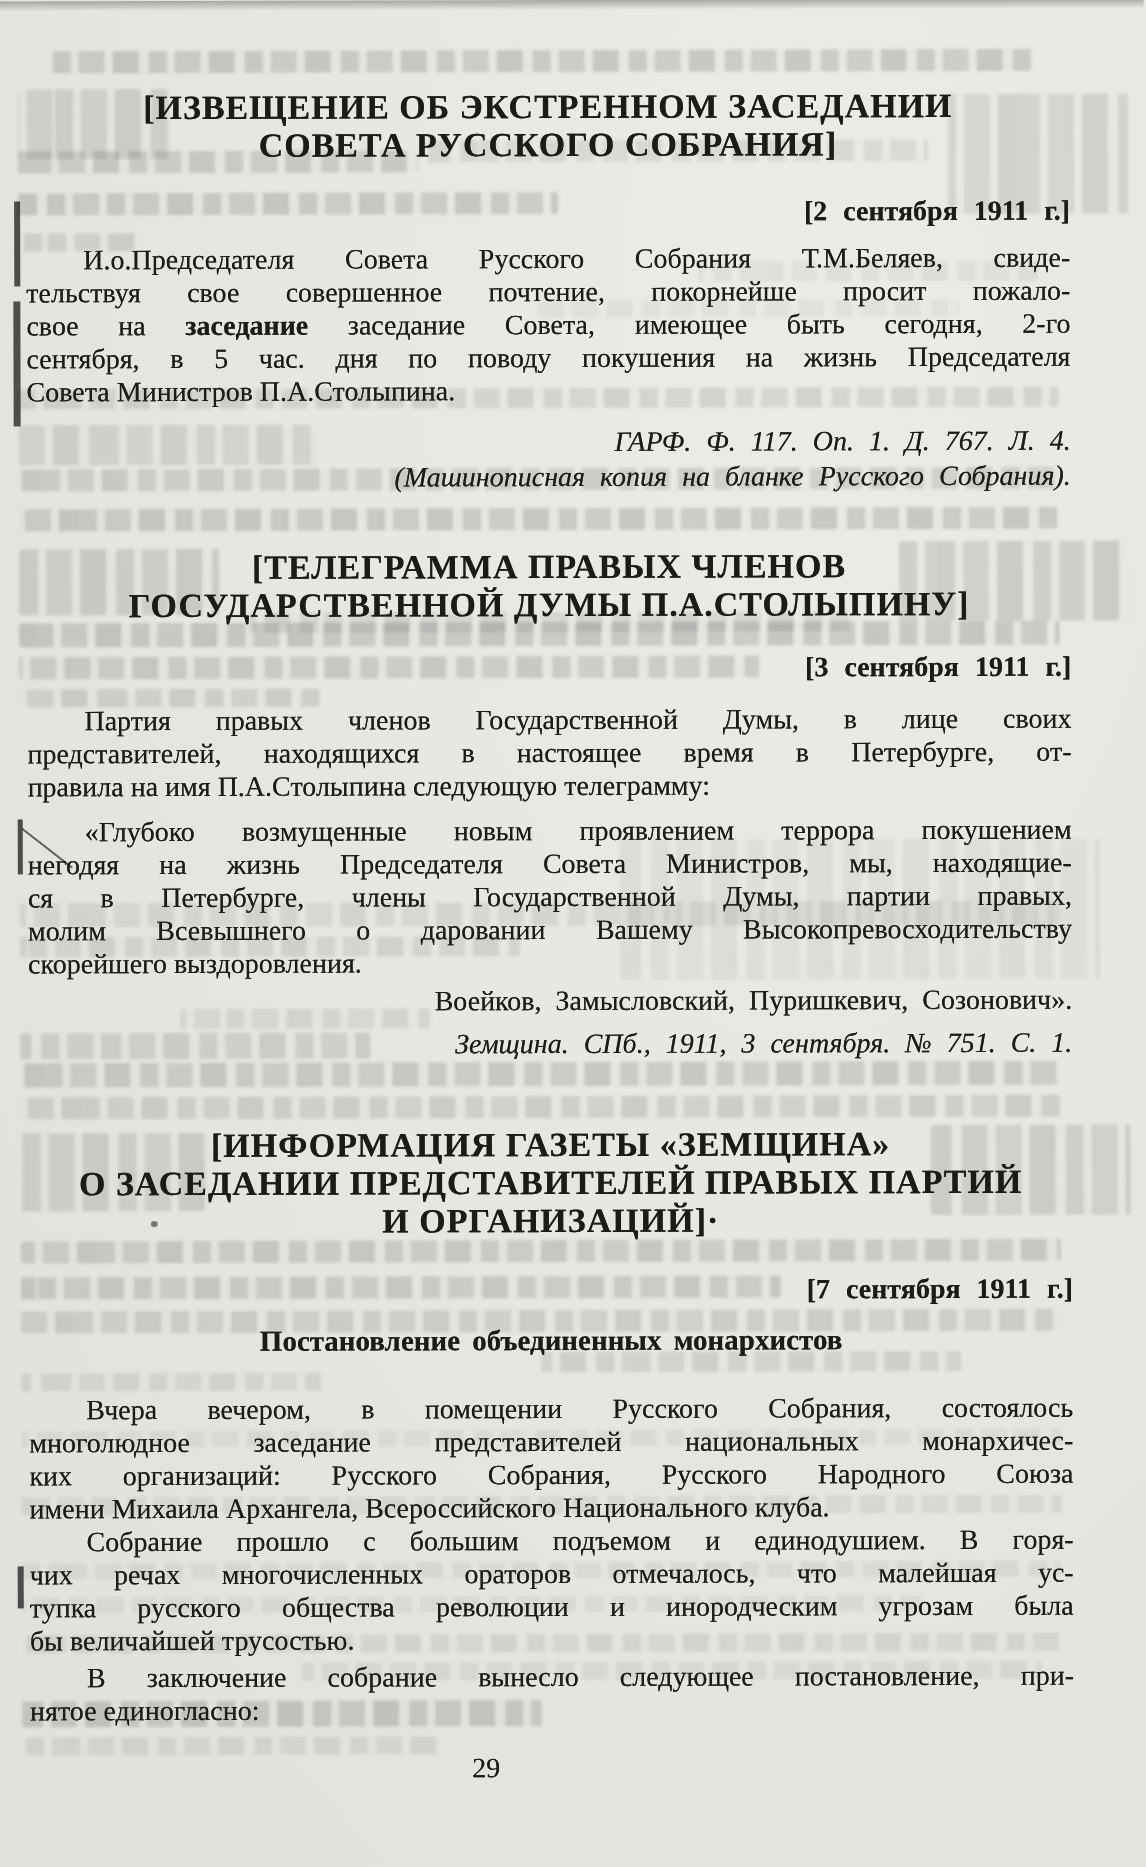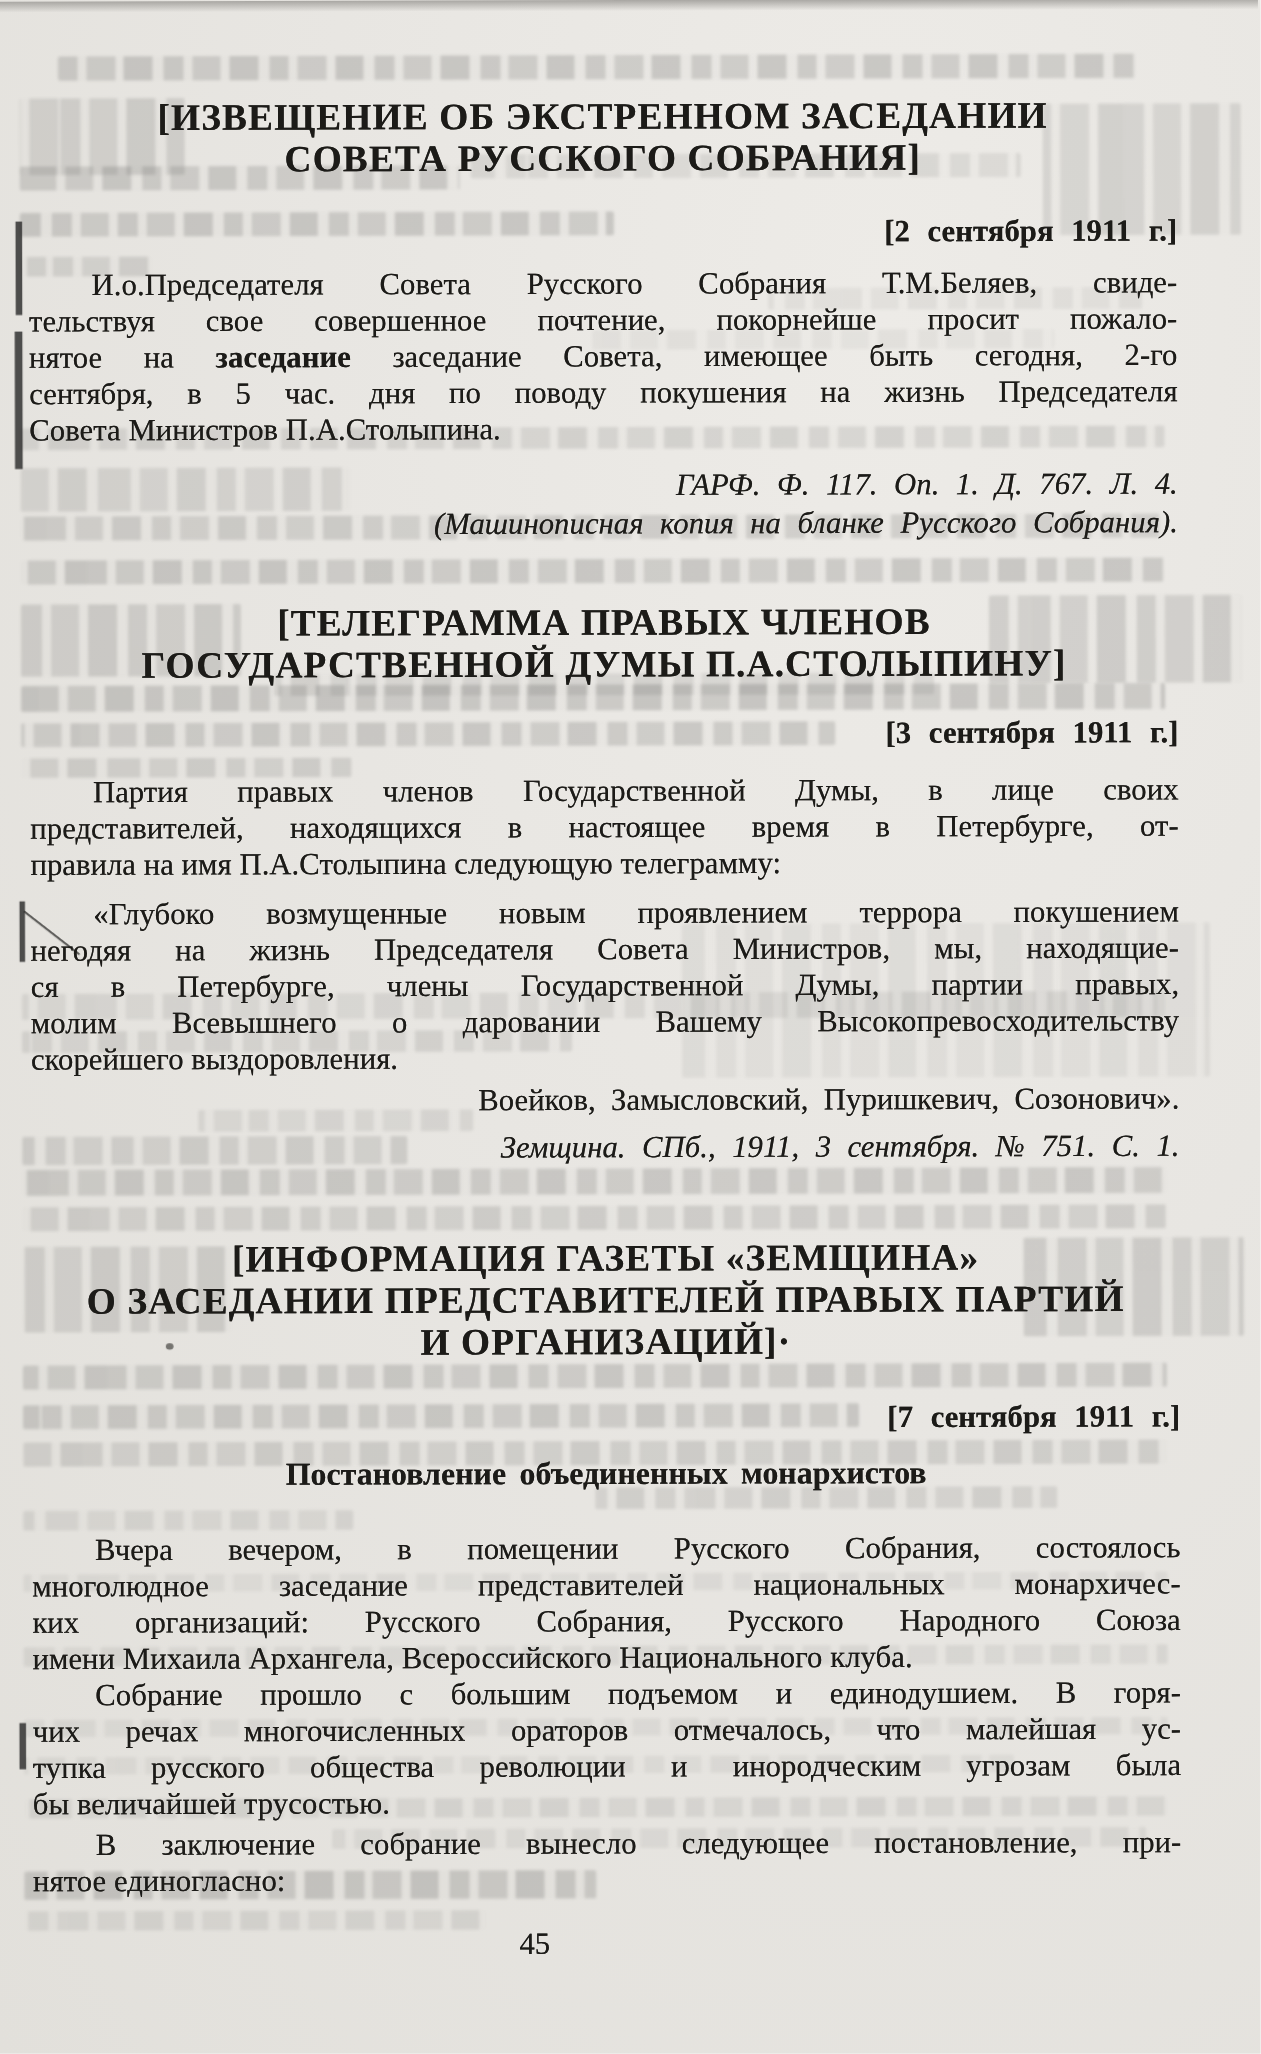--- a/index.html
+++ b/index.html
@@ -99,21 +99,21 @@
   <div class="stray-dot"></div>
 
   <div class="block center" style="top:88px">
     <div class="h">[ИЗВЕЩЕНИЕ ОБ ЭКСТРЕННОМ ЗАСЕДАНИИ</div>
     <div class="h">СОВЕТА РУССКОГО СОБРАНИЯ]</div>
   </div>
   <div class="block right date" style="top:196px">[2 сентября 1911 г.]</div>
   <div class="block" style="top:242px">
     <div class="body-line indent">И.о.Председателя Совета Русского Собрания Т.М.Беляев, свиде-</div>
     <div class="body-line">тельствуя свое совершенное почтение, покорнейше просит пожало-</div>
-    <div class="body-line"><span>нятое на </span><span class="b">заседание</span><span> заседание Совета, имеющее быть сегодня, 2-го</span></div>
+    <div class="body-line"><span>свое на </span><span class="b">заседание</span><span> заседание Совета, имеющее быть сегодня, 2-го</span></div>
     <div class="body-line">сентября, в 5 час. дня по поводу покушения на жизнь Председателя</div>
     <div class="body-line last">Совета Министров П.А.Столыпина.</div>
   </div>
   <div class="block right src" style="top:424px">
     <div>ГАРФ. Ф. 117. Оп. 1. Д. 767. Л. 4.</div>
     <div>(Машинописная копия на бланке Русского Собрания).</div>
   </div>
 
   <div class="block center" style="top:548px">
     <div class="h">[ТЕЛЕГРАММА ПРАВЫХ ЧЛЕНОВ</div>
@@ -153,16 +153,16 @@
     <div class="body-line">чих речах многочисленных ораторов отмечалось, что малейшая ус-</div>
     <div class="body-line">тупка русского общества революции и инородческим угрозам была</div>
     <div class="body-line last">бы величайшей трусостью.</div>
   </div>
   <div class="block" style="top:1660px">
     <div class="body-line indent">В заключение собрание вынесло следующее постановление, при-</div>
     <div class="body-line last">нятое единогласно:</div>
   </div>
 
   <div class="pagenum-wrap" style="top:1752px">
-    <span class="pagenum">45</span>
+    <span class="pagenum">29</span>
   </div>
 
 </div>
 
 </body></html>

